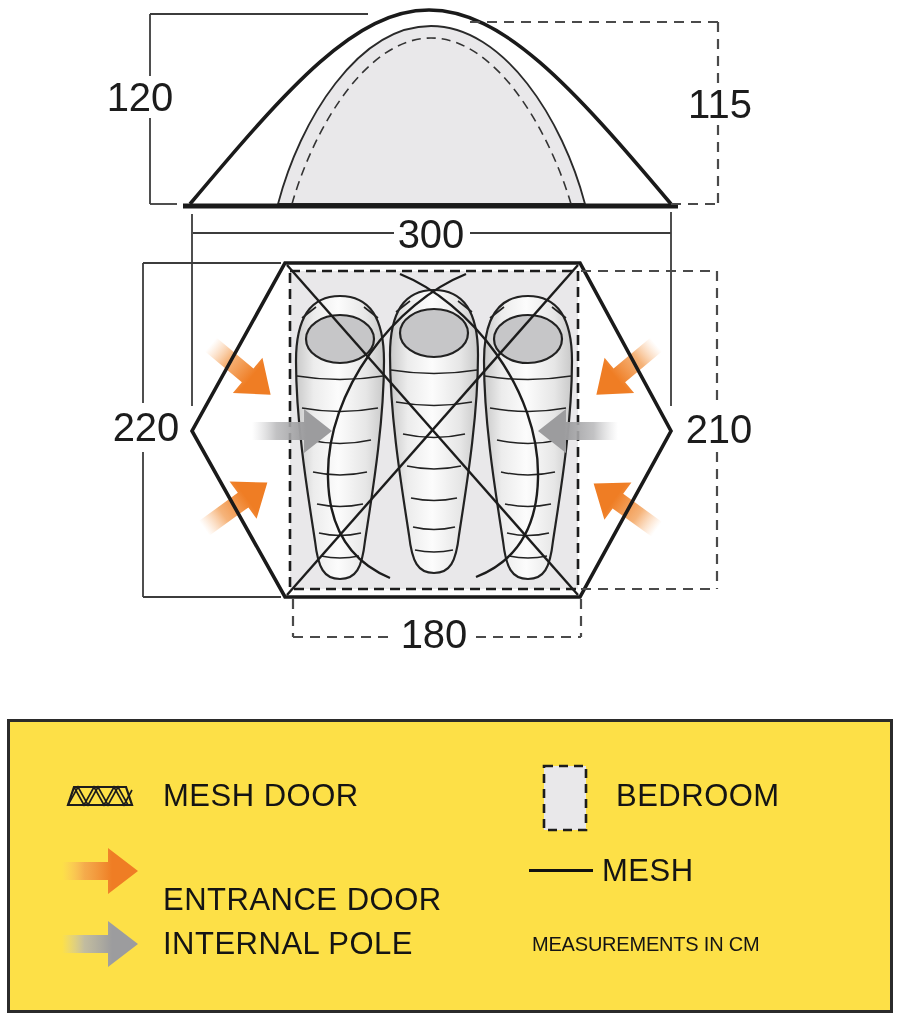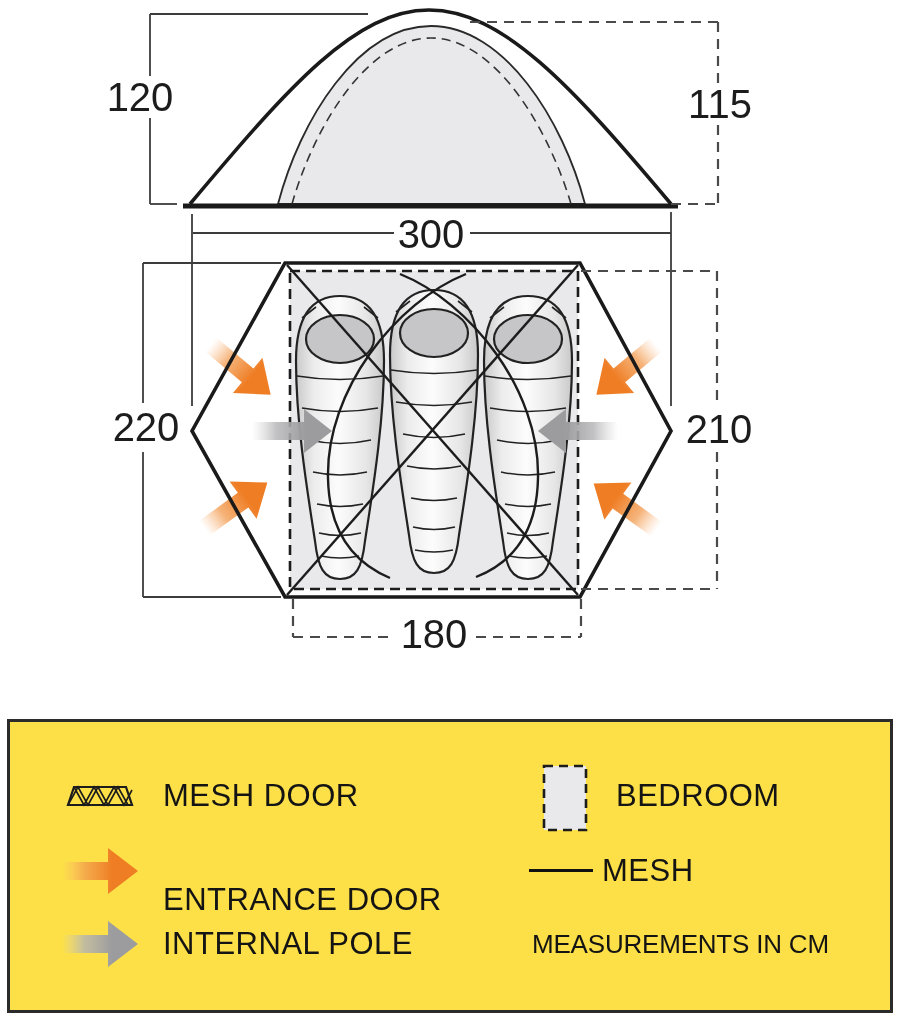--- a/index.html
+++ b/index.html
@@ -2,21 +2,21 @@
 <html><head>
 <meta charset="utf-8">
 <style>
   html,body{margin:0;padding:0;background:#ffffff;}
   body{width:905px;height:1024px;position:relative;font-family:"Liberation Sans",sans-serif;overflow:hidden;}
   #diagram{position:absolute;left:0;top:0;}
   .dim-label{font-family:"Liberation Sans",sans-serif;font-size:40px;fill:#1c1c1c;}
   #legend-box{position:absolute;left:7px;top:719px;width:886px;height:294px;border:3px solid #2b2b2b;box-sizing:border-box;background:#fde047;}
   .lg-abs{position:absolute;}
   .lg-label{font-size:31px;color:#141414;letter-spacing:0.5px;line-height:34px;height:34px;white-space:nowrap;}
-  .lg-note{font-size:26px;color:#141414;letter-spacing:-0.2px;line-height:30px;height:30px;white-space:nowrap;}
+  .lg-note{font-size:20px;color:#141414;letter-spacing:-0.2px;line-height:30px;height:30px;white-space:nowrap;}
   .pole-line{background:#111111;height:3px;width:64px;}
 </style>
 </head>
 <body>
 
 <svg id="diagram" width="905" height="700" viewBox="0 0 905 700">
   <defs>
     <linearGradient id="bagGrad" x1="0" y1="0" x2="1" y2="0">
       <stop offset="0" stop-color="#c9c9c9"></stop>
       <stop offset="0.2" stop-color="#ececec"></stop>

